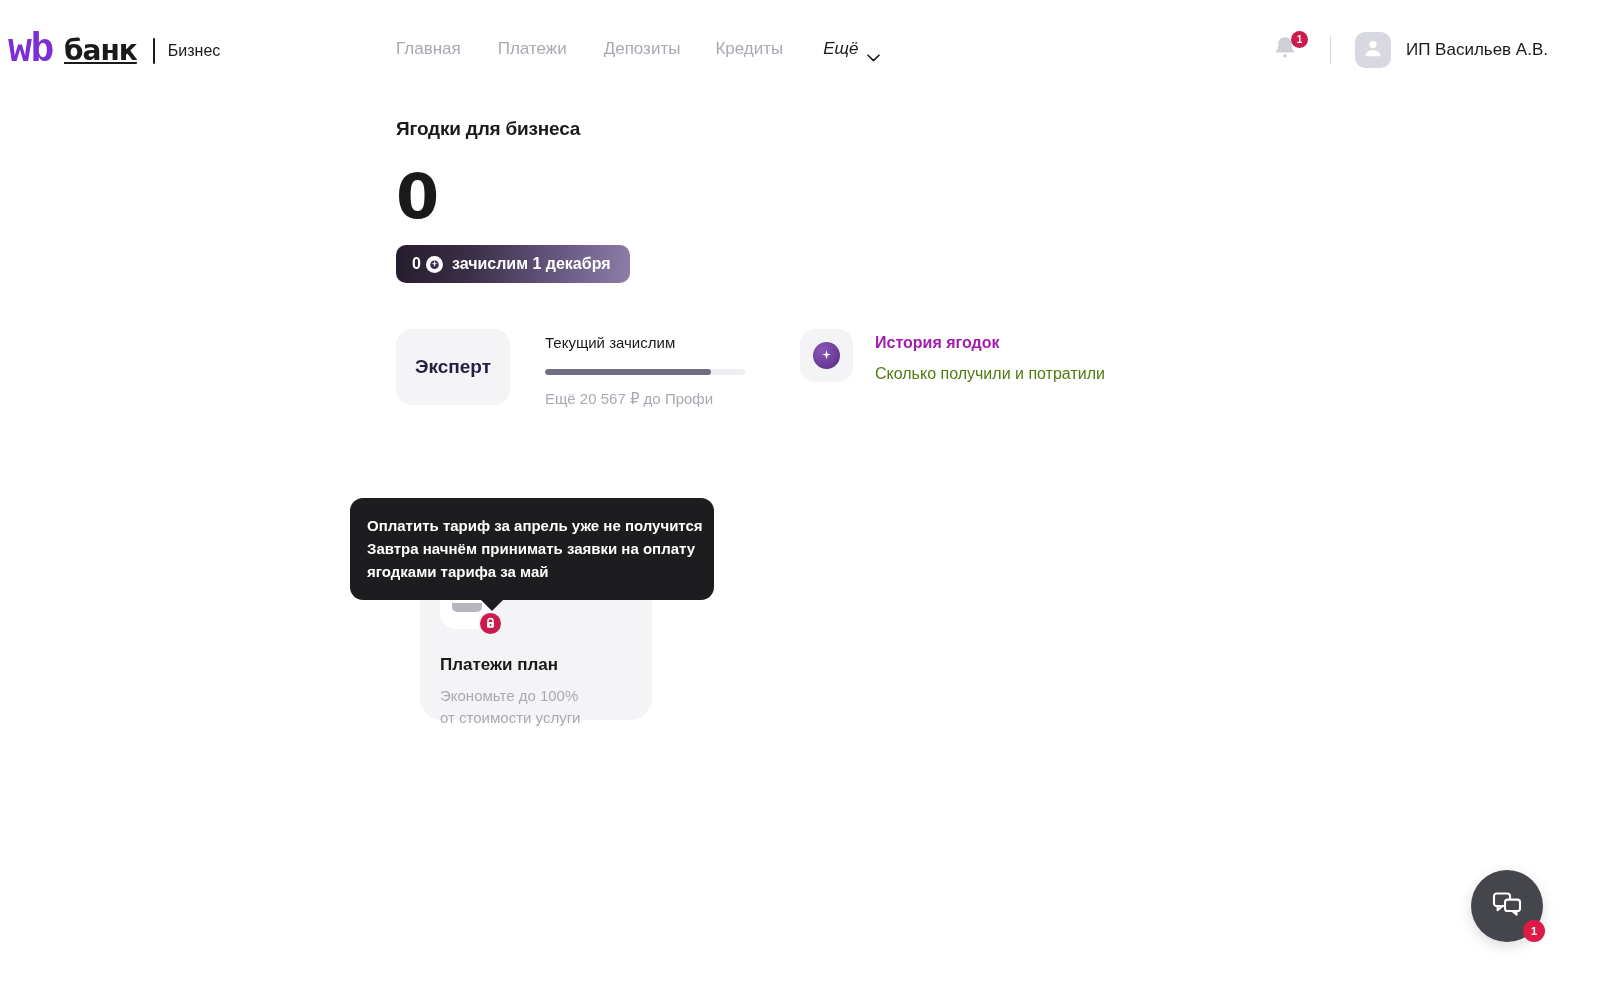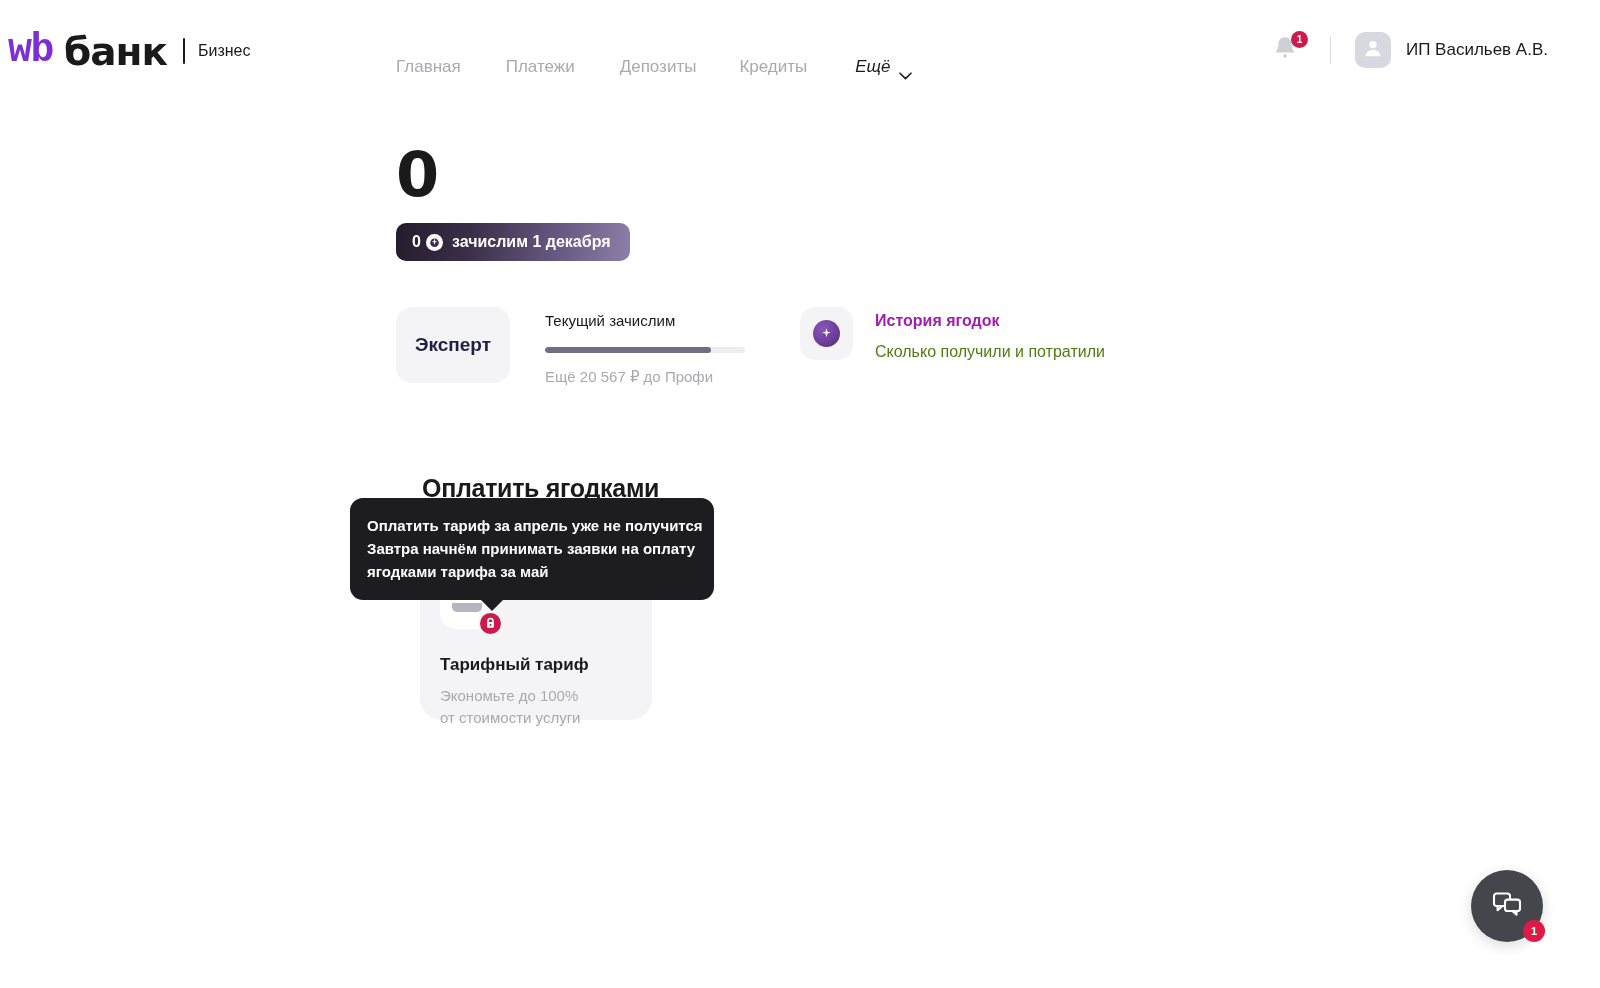--- a/index.html
+++ b/index.html
@@ -39,50 +39,51 @@
   }
   .brand-wb {
     font-size: 40px;
     font-weight: 700;
     color: #7b2fd4;
     letter-spacing: -1.5px;
     line-height: 1;
     font-family: Liberation Mono, monospace;
   }
   .brand-bank {
-    font-size: 39px;
+    font-size: 28px;
     font-weight: 700;
     color: #1a1a1a;
     letter-spacing: -1px;
     line-height: 1;
     margin-left: 11px;
     font-family: "DejaVu Sans", sans-serif;
+    text-decoration: underline;
   }
   .brand-sep {
     width: 2px;
     height: 26px;
     background: #1a1a1a;
     margin: 0 13px 0 16px;
     border-radius: 1px;
   }
   .brand-sub {
     font-size: 16px;
     font-weight: 400;
     color: #1a1a1a;
     line-height: 1;
     letter-spacing: 0px;
   }
 
   .nav {
     position: absolute;
     left: 396px;
-    top: 56px;
-    display: flex;
-    align-items: center;
-    gap: 12px;
+    top: 38px;
+    display: flex;
+    align-items: center;
+    gap: 4px;
   }
   .nav-item {
     font-size: 17px;
     color: #a9a9b2;
     cursor: pointer;
     line-height: 22px;
     white-space: nowrap;
     padding: 0 28px 0 0;
   }
   .nav-item:nth-child(1) { padding-right: 33px; }
@@ -470,20 +471,21 @@
         </svg>
       </span>
     </div>
 
     <span class="user-name">ИП Васильев А.В.</span>
   </div>
 </div>
 
 <div class="main">
 
+  <div class="section-title">Ягодки для бизнеса</div>
 
   <div class="big-number">0</div>
 
   <div class="accrual-pill">
     <span class="pill-amount">0</span>
     <span class="berry-mini">
       <svg width="11" height="11" viewBox="0 0 11 11" fill="none">
         <circle cx="5.5" cy="5.8" r="4.3" fill="#3b2a4d"></circle>
         <path d="M5.5 1.6 L6.35 4.3 L8.7 4.7 L6.35 5.3 L5.5 8.0 L4.65 5.3 L2.3 4.7 L4.65 4.3 Z" fill="#ffffff"></path>
       </svg>
@@ -530,21 +532,21 @@
       </div>
       <div class="lock-badge">
         <span>
           <svg width="11" height="12" viewBox="0 0 11 12" fill="none">
             <path d="M3.0 5.2 V3.9 C3.0 2.5 4.05 1.5 5.5 1.5 C6.95 1.5 8.0 2.5 8.0 3.9 V5.2" stroke="#ffffff" stroke-width="1.5" fill="none" stroke-linecap="round"></path>
             <rect x="2.0" y="5.0" width="7" height="5.7" rx="1.5" fill="#ffffff"></rect>
             <circle cx="5.5" cy="7.9" r="1.0" fill="#cb1a4b"></circle>
           </svg>
         </span>
       </div>
-      <div class="tariff-name">Тарифный тариф</div>
+      <div class="tariff-name">Платежи план</div>
       <div class="tariff-desc">
         <div>Экономьте до 100%</div>
         <div>от стоимости услуги</div>
       </div>
     </div>
 
     <div class="tooltip">
       <div class="tooltip-line">Оплатить тариф за апрель уже не получится</div>
       <div class="tooltip-line">Завтра начнём принимать заявки на оплату</div>
       <div class="tooltip-line">ягодками тарифа за май</div>

